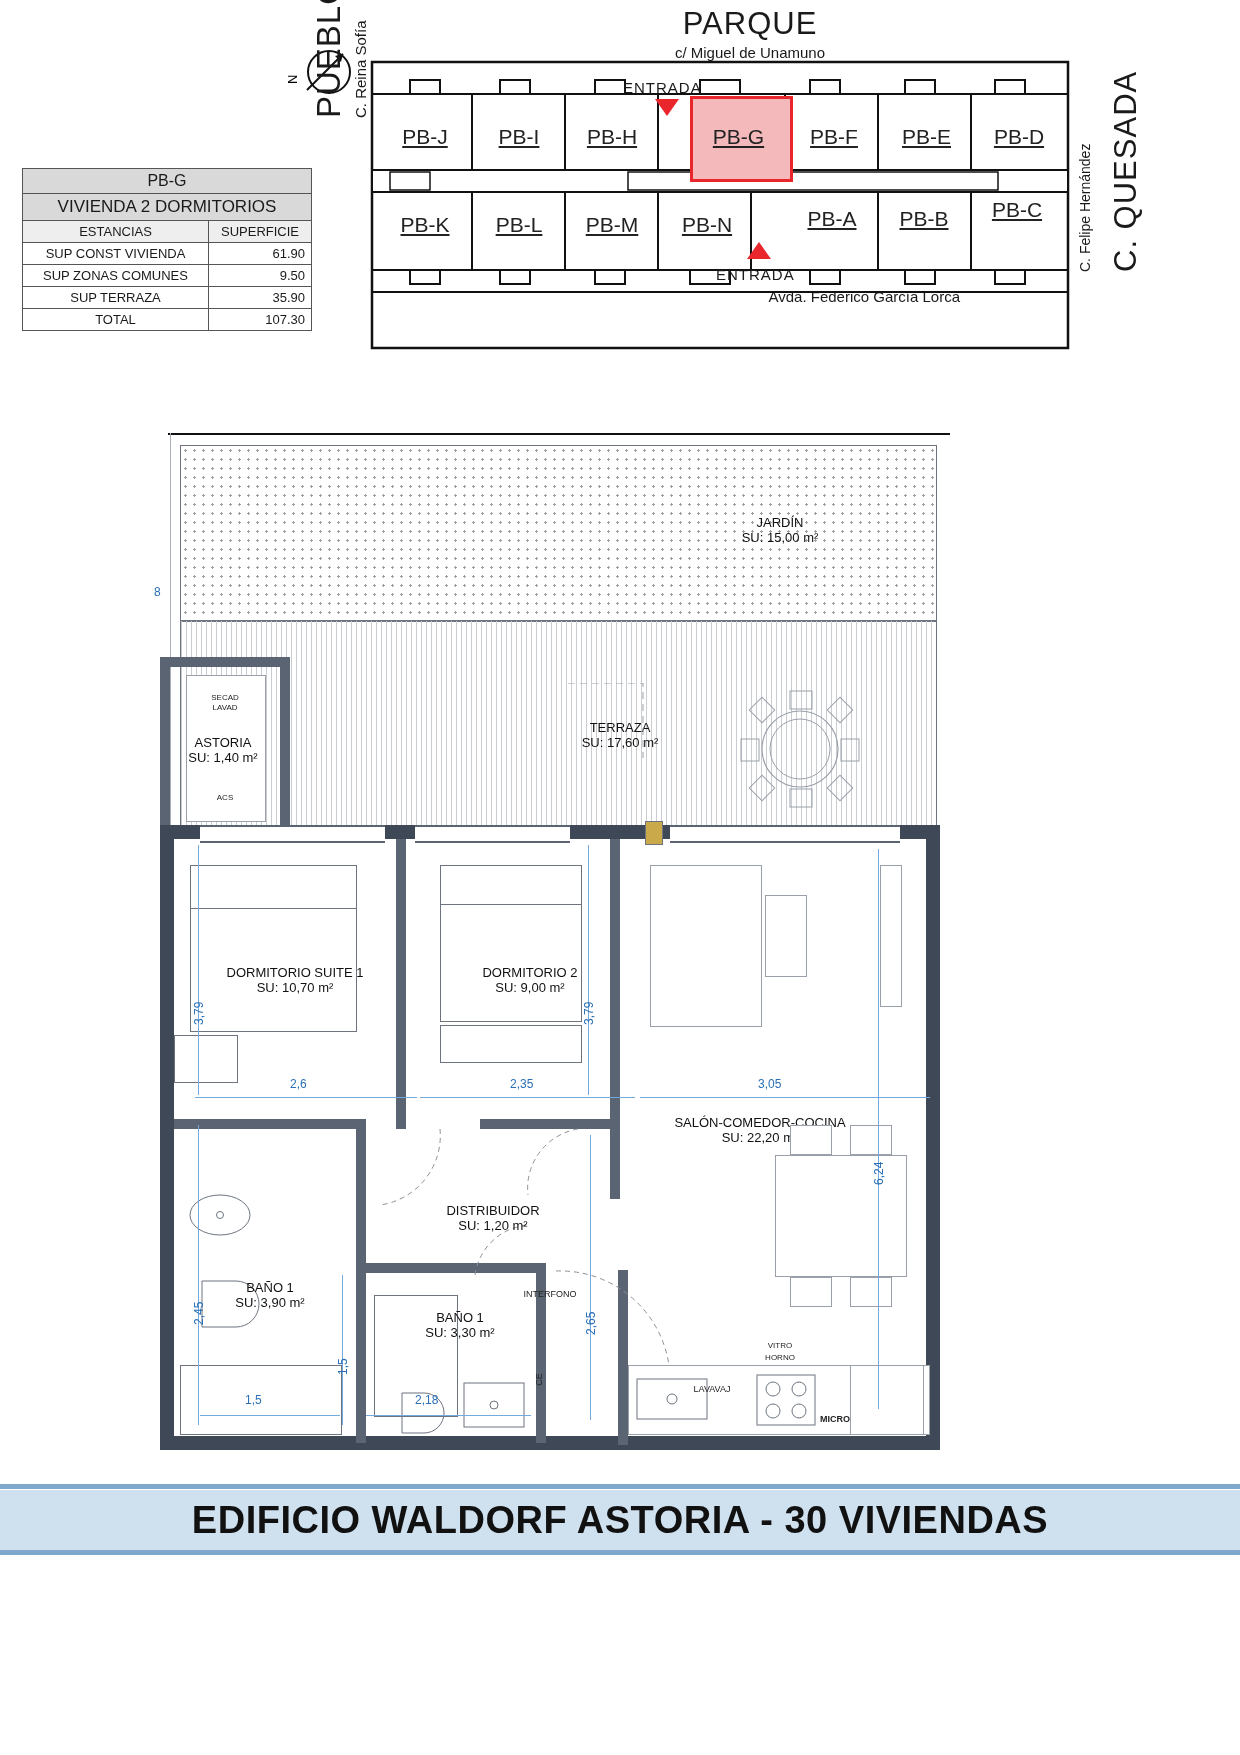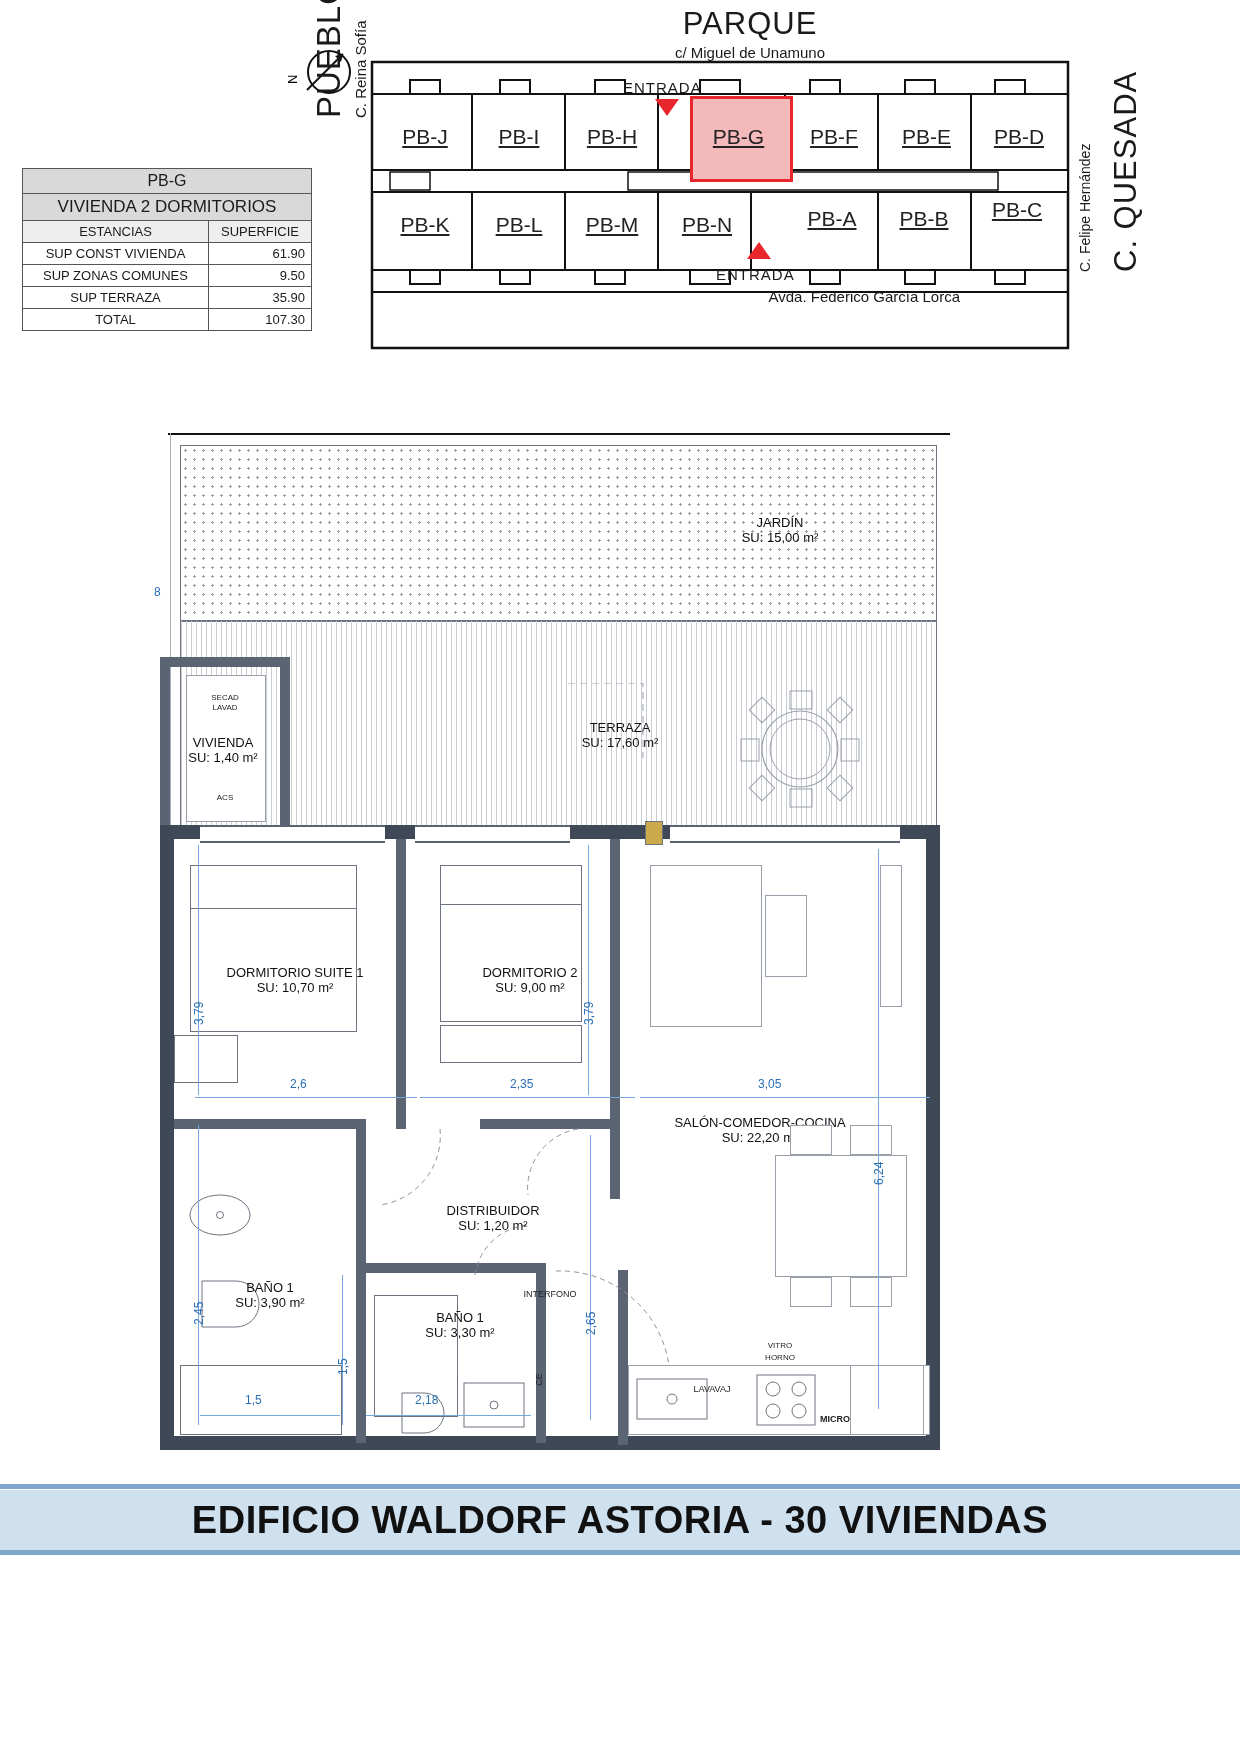--- a/index.html
+++ b/index.html
@@ -242,21 +242,21 @@
   </svg>
 
   <div class="wall" style="left:10px;top:232px;width:130px;height:10px;"></div>
   <div class="wall" style="left:10px;top:232px;width:10px;height:175px;"></div>
   <div class="wall" style="left:130px;top:232px;width:10px;height:175px;"></div>
   <div class="furn2" style="left:36px;top:250px;width:78px;height:145px;"></div>
   <div class="smalltxt" style="left:46px;top:268px;width:58px;">SECAD</div>
   <div class="smalltxt" style="left:46px;top:278px;width:58px;">LAVAD</div>
   <div class="smalltxt" style="left:46px;top:368px;width:58px;">ACS</div>
   <div class="roomtxt" style="left:-2px;top:310px;width:150px;">
-    <span class="nm">VIVIENDA</span>
+    <span class="nm">ASTORIA</span>
     <span class="su">SU: 1,40 m²</span>
   </div>
 
   <div class="wall-dark" style="left:10px;top:400px;width:780px;height:14px;"></div>
   <div class="wall-dark" style="left:10px;top:400px;width:14px;height:625px;"></div>
   <div class="wall-dark" style="left:776px;top:400px;width:14px;height:625px;"></div>
   <div class="wall-dark" style="left:10px;top:1011px;width:780px;height:14px;"></div>
 
   <div class="abs" style="left:50px;top:400px;width:185px;height:14px;background:#ffffff;border-top:2px solid #5a6472;border-bottom:2px solid #5a6472;"></div>
   <div class="abs" style="left:265px;top:400px;width:155px;height:14px;background:#ffffff;border-top:2px solid #5a6472;border-bottom:2px solid #5a6472;"></div>

